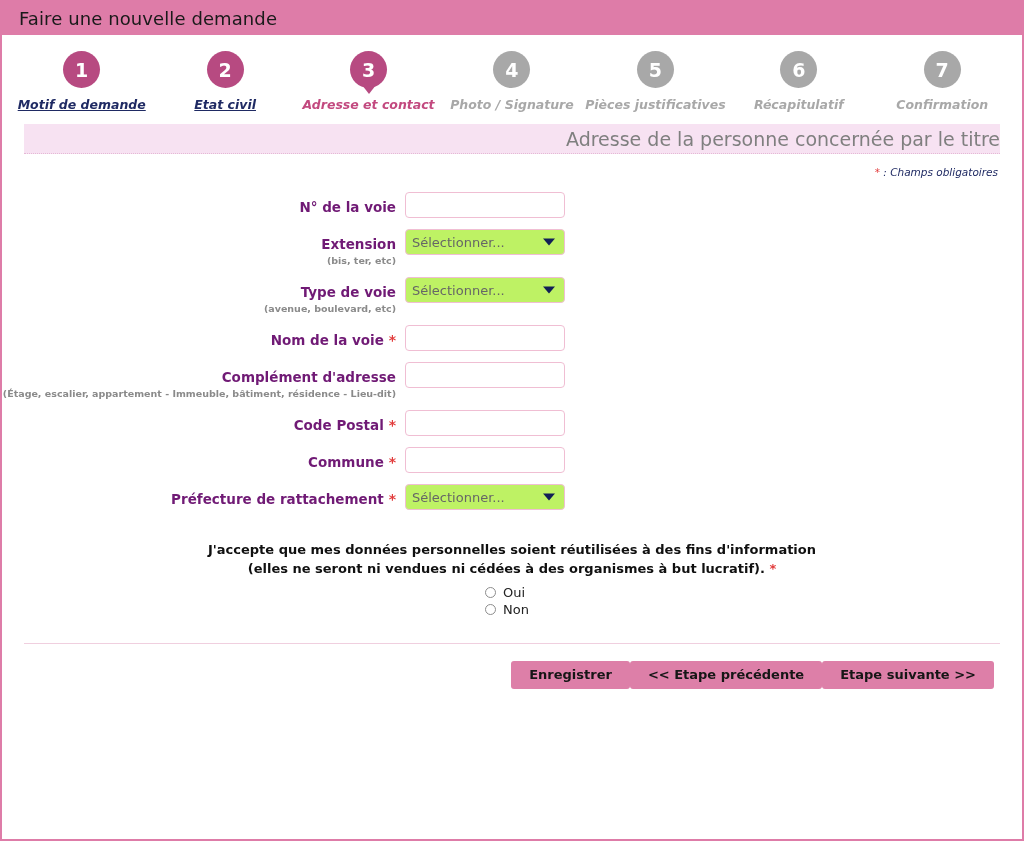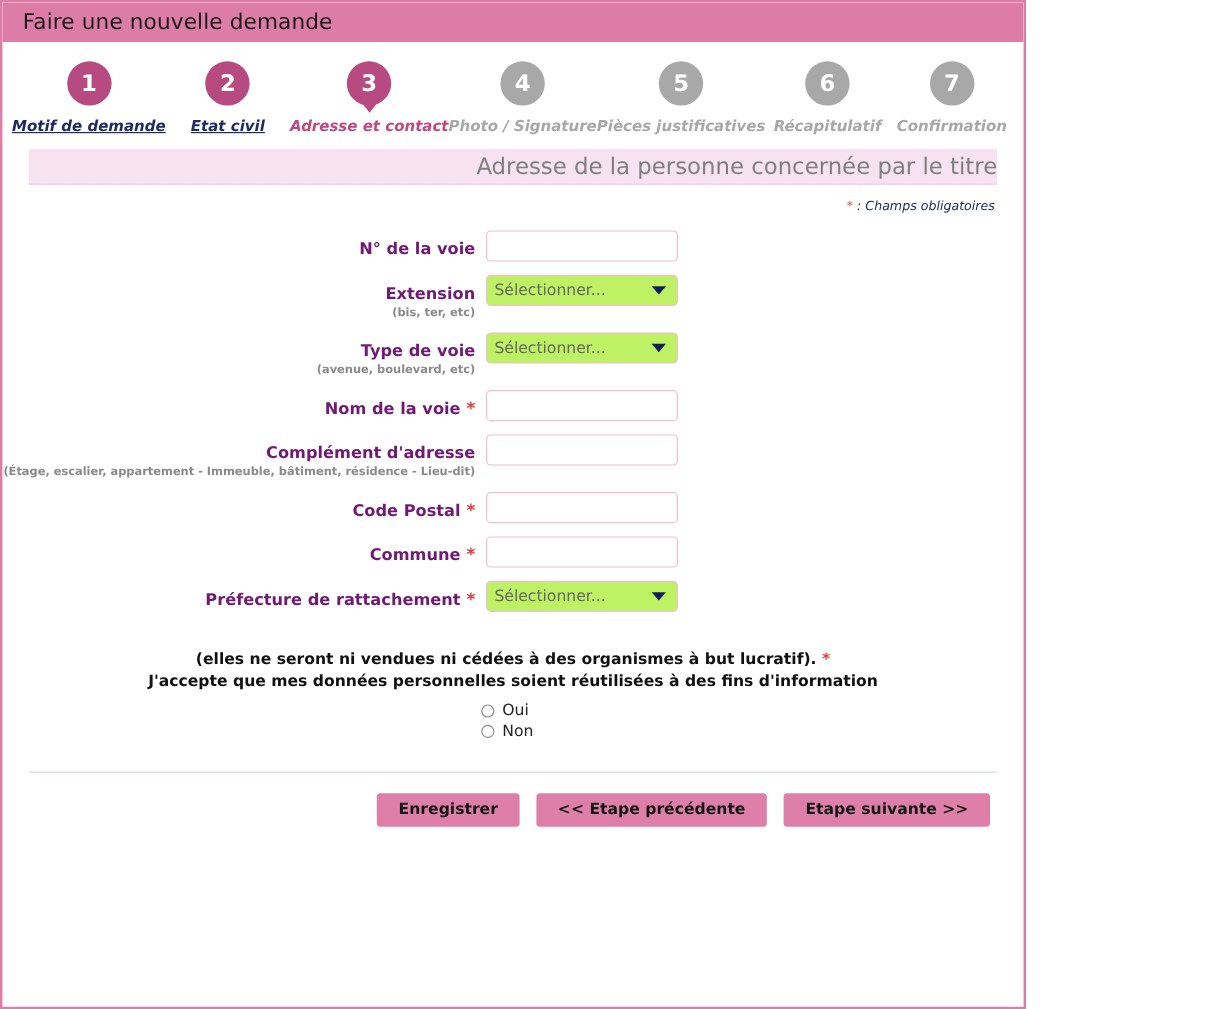--- a/index.html
+++ b/index.html
@@ -6,21 +6,21 @@
     margin: 0;
     padding: 0;
     background: #ffffff;
   }
   body {
     font-family: "DejaVu Sans", "Liberation Sans", sans-serif;
     -webkit-font-smoothing: antialiased;
   }
   .page {
     position: relative;
-    width: 855px;
+    width: 1024px;
     height: 841px;
     box-sizing: border-box;
     border: 2px solid #de7ca8;
     background: #ffffff;
     overflow: hidden;
   }
 
   
   .titlebar {
     height: 33px;
@@ -243,21 +243,20 @@
 
   
   .divider {
     margin: 24px 22px 0 22px;
     height: 1px;
     background: #f0cfdf;
   }
   .actions {
     display: flex;
     justify-content: flex-end;
-    gap: 14px;
     padding: 17px 28px 0 0;
   }
   .btn {
     background: #dd7fa8;
     border: none;
     border-radius: 3px;
     height: 28px;
     padding: 0 18px;
     color: #161616;
     font-size: 13px;
@@ -361,25 +360,25 @@
           <div class="select-wrap">
             <span class="select-value">Sélectionner...</span>
             <span class="select-arrow"></span>
           </div>
         </div>
       </div>
     </div>
 
 
   <div class="consent">
+    <div class="consent-line">J'accepte que mes données personnelles soient réutilisées à des fins d'information</div>
     <div class="consent-line">
       <span>(elles ne seront ni vendues ni cédées à des organismes à but lucratif).</span>
       <span class="star">*</span>
     </div>
-    <div class="consent-line">J'accepte que mes données personnelles soient réutilisées à des fins d'information</div>
     <div class="radios" id="consent-radios"><div class="radio-row">
           <span class="radio-dot"></span>
           <span class="radio-label">Oui</span>
         </div><div class="radio-row">
           <span class="radio-dot"></span>
           <span class="radio-label">Non</span>
         </div></div>
   </div>
 
   <div class="divider"></div>

